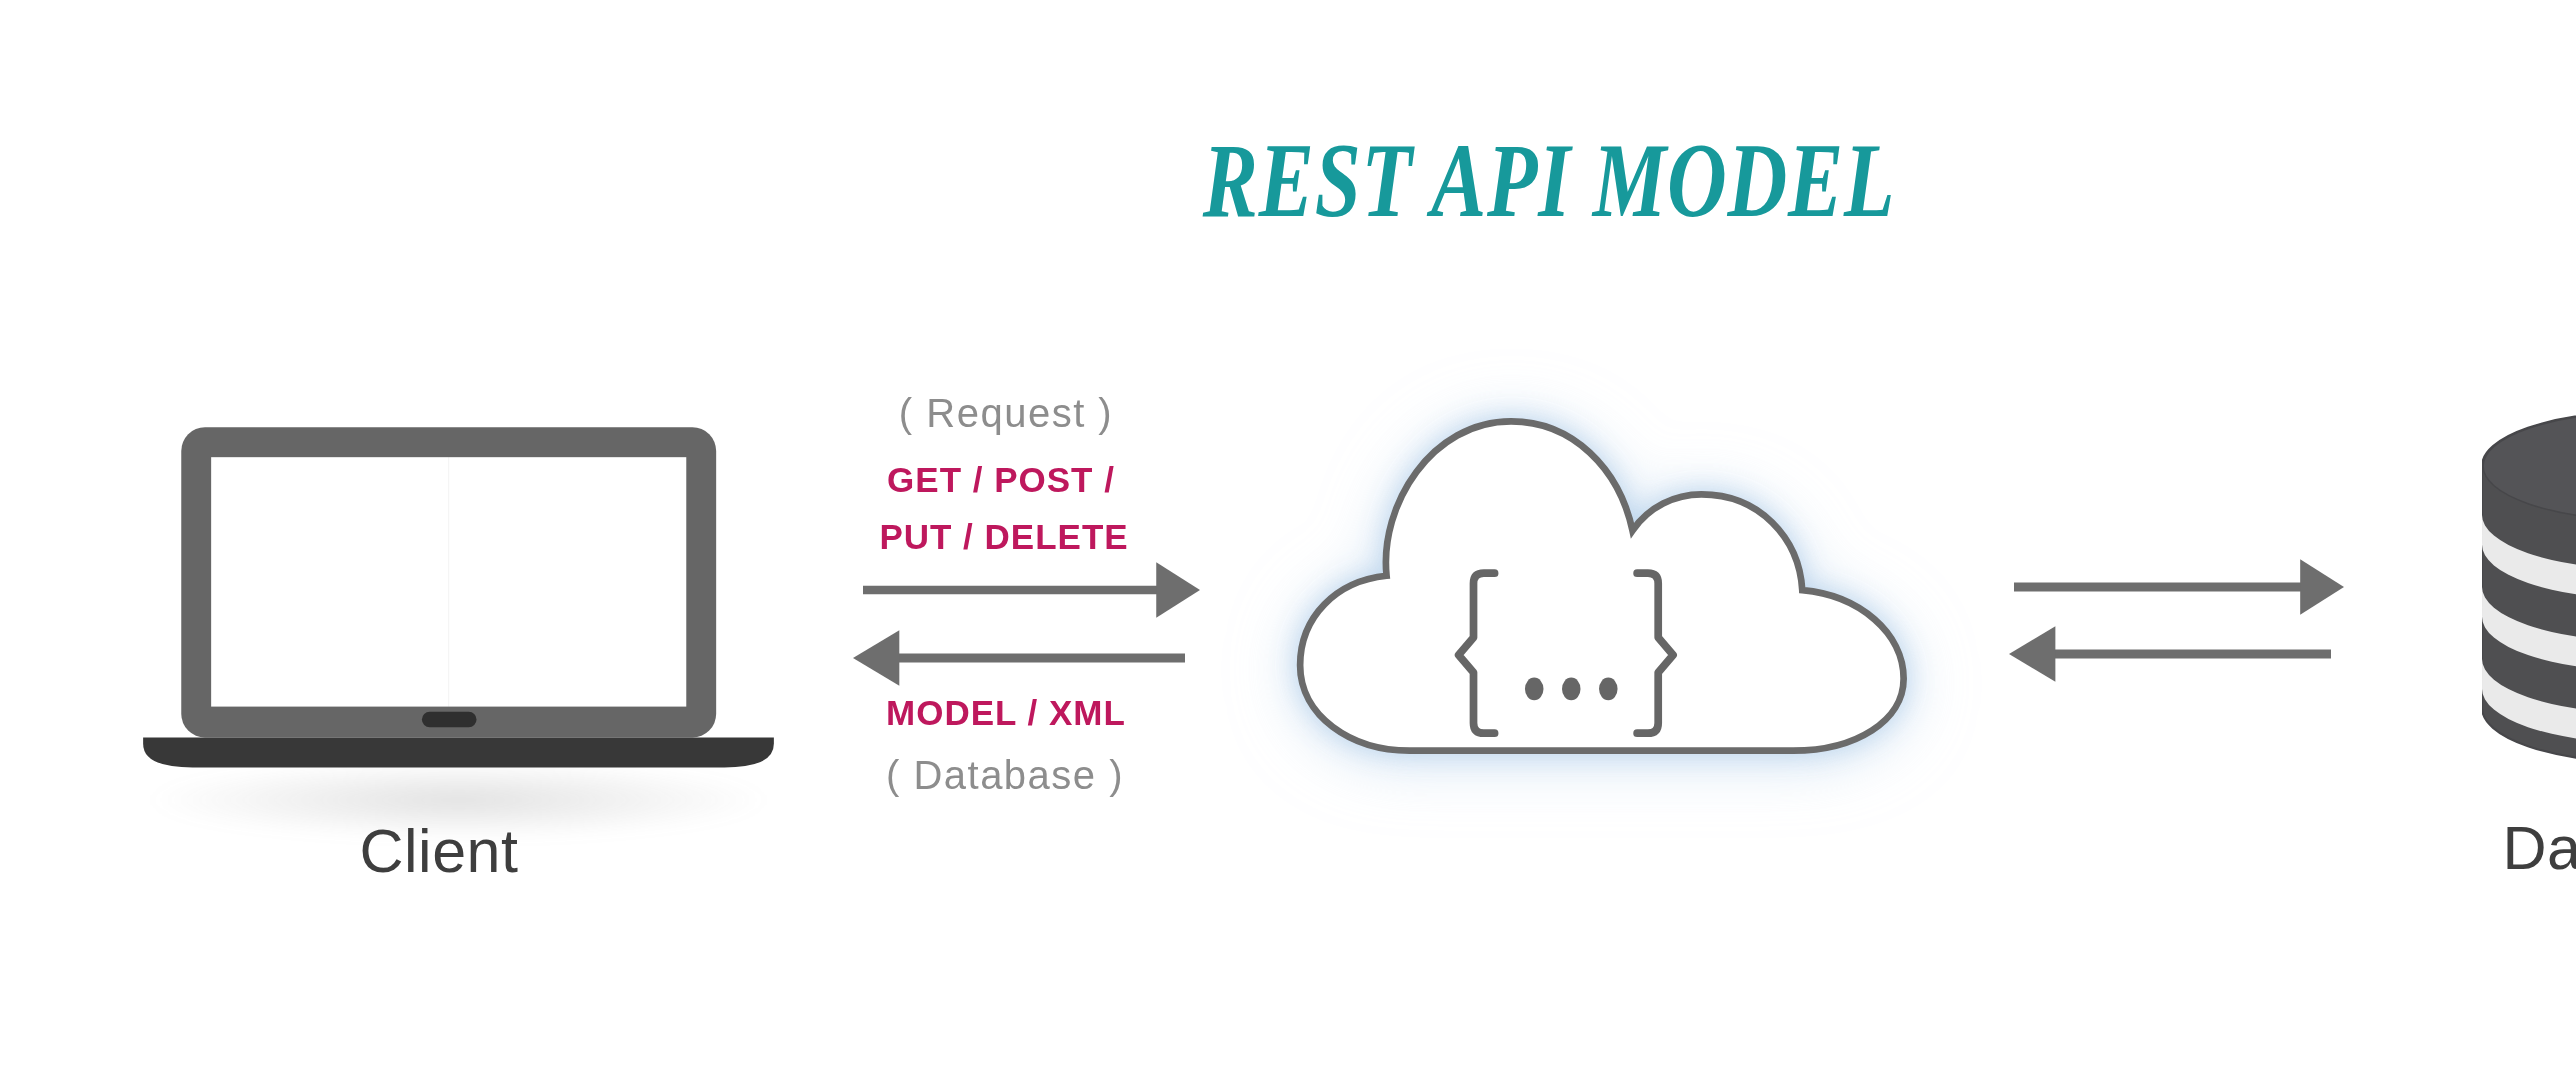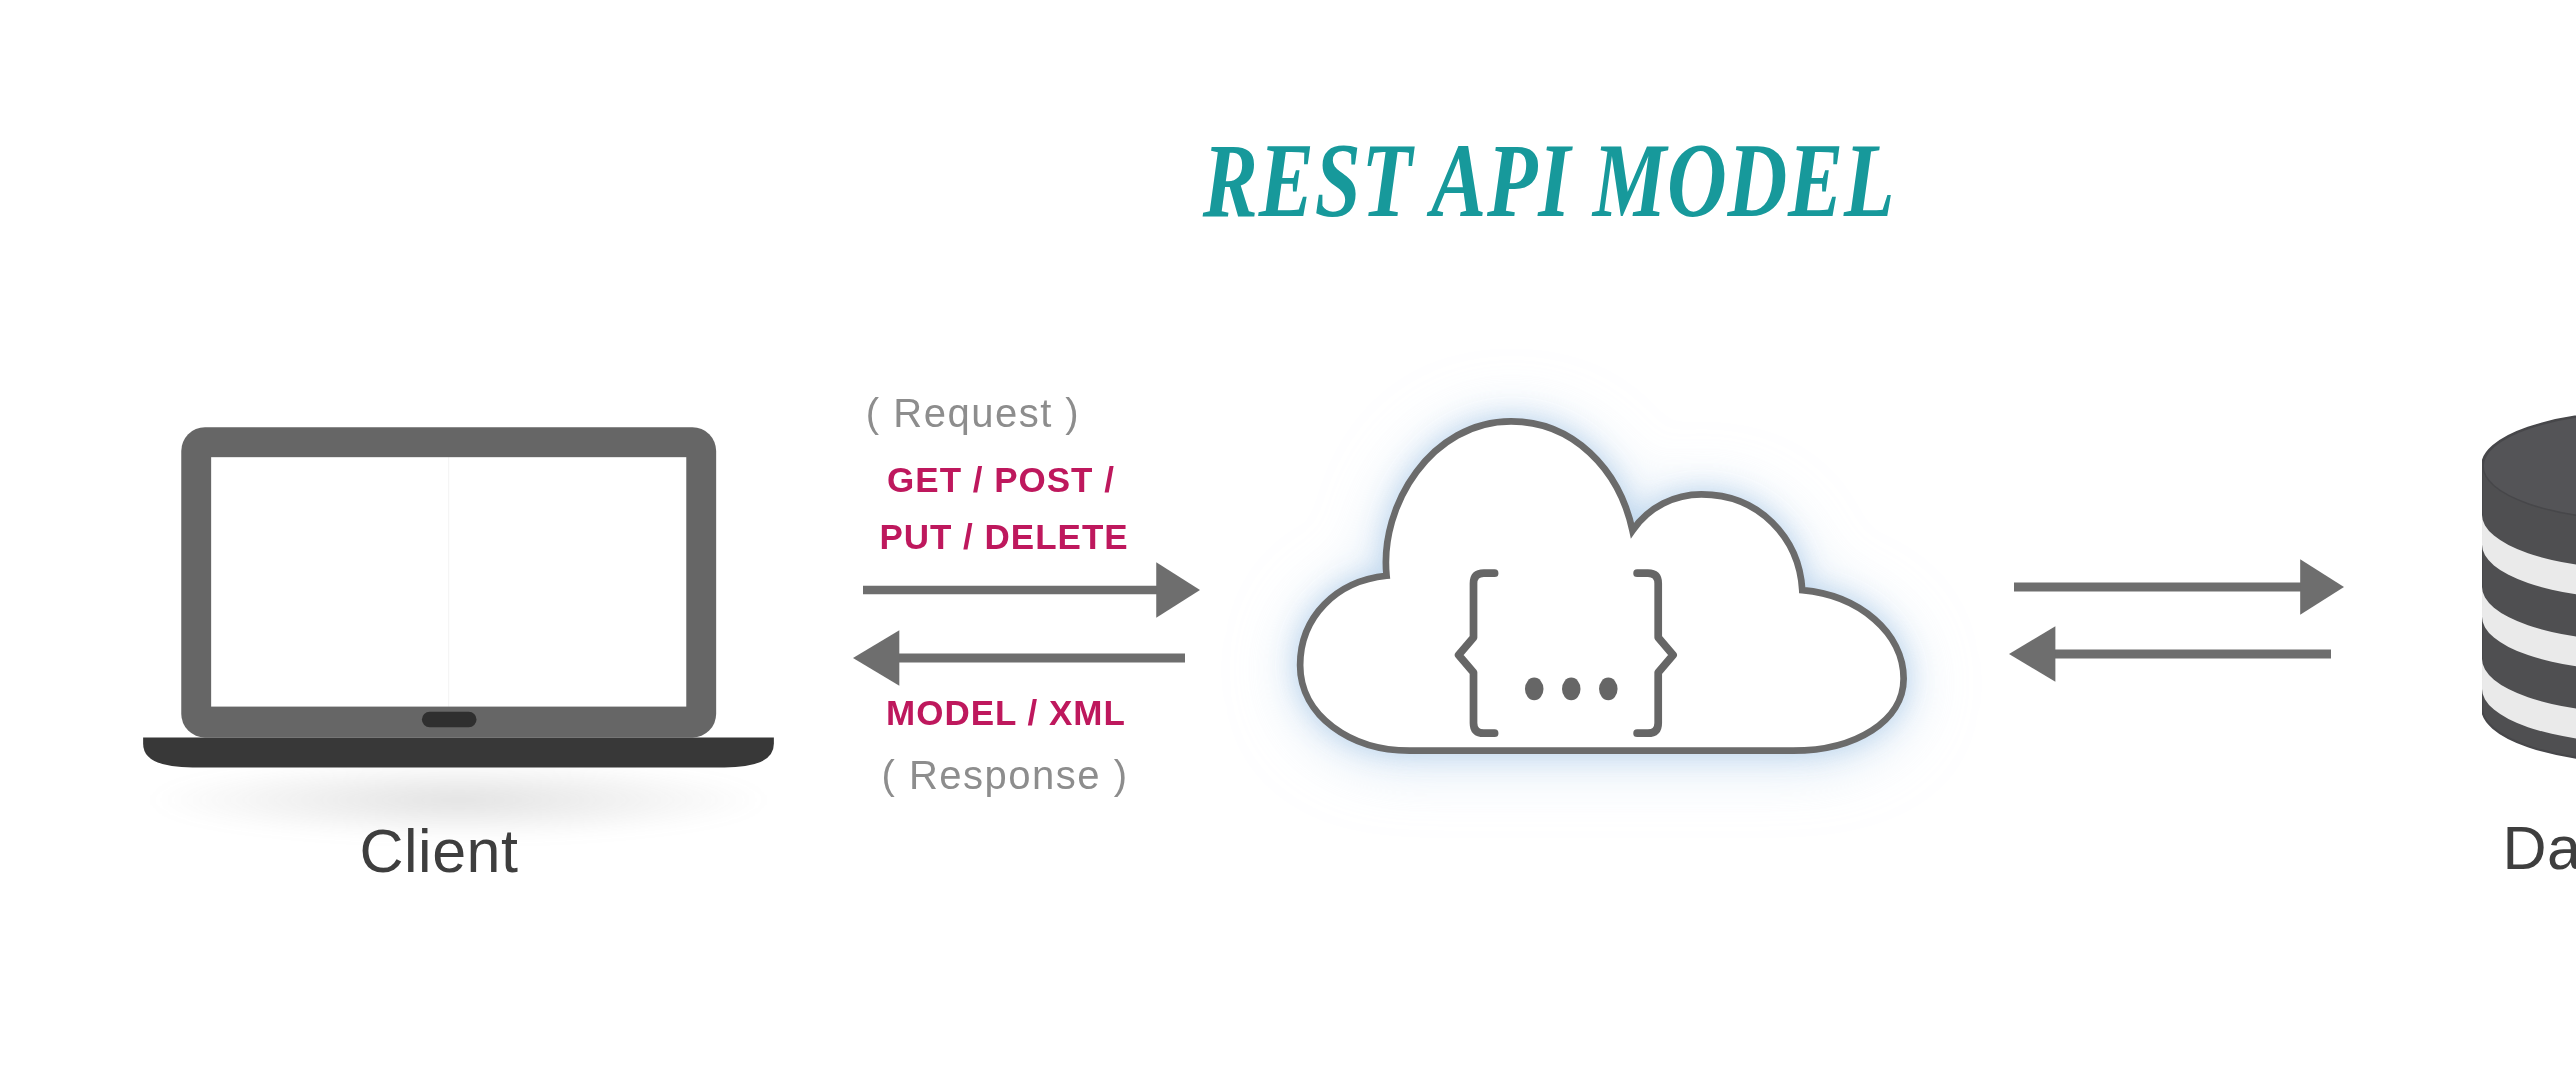--- a/index.html
+++ b/index.html
@@ -72,36 +72,36 @@
   <div class="abs laptop-shadow"></div>
 
   <svg class="abs" style="left:139px; top:422px;" width="639" height="361" viewBox="0 0 1240 700">
     <rect x="82" y="10" width="1038" height="602" rx="46" fill="#666666"></rect>
     <rect x="140" y="68" width="922" height="484" fill="#ffffff"></rect>
     <rect x="600" y="68" width="2" height="484" fill="rgba(0,0,0,0.05)"></rect>
     <rect x="549" y="562" width="106" height="30" rx="15" fill="#2f2f2f"></rect>
     <path d="M8 612 H1232 V624 Q1232 670 1136 670 H104 Q8 670 8 624 Z" fill="#383838"></path>
   </svg>
 
-  <div class="ctr annotation" style="left:973px; top:413px;text-align:right;">( Request )</div>
+  <div class="ctr annotation" style="left:1006px; top:413px;text-align:right;">( Request )</div>
   <div class="ctr methods" style="left:1001px; top:479px;">GET / POST /</div>
   <div class="ctr methods" style="left:1004px; top:536px;">PUT / DELETE</div>
 
   <svg class="abs" style="left:863px; top:559px;" width="337" height="62" viewBox="0 0 655 120">
     <line x1="0" y1="60" x2="575" y2="60" stroke="#6e6e6e" stroke-width="17"></line>
     <polygon points="570,6 570,114 655,60" fill="#6e6e6e"></polygon>
   </svg>
 
   <svg class="abs" style="left:853px; top:627px;" width="332" height="62" viewBox="0 0 645 120">
     <line x1="85" y1="60" x2="645" y2="60" stroke="#6e6e6e" stroke-width="17"></line>
     <polygon points="90,6 90,114 0,60" fill="#6e6e6e"></polygon>
   </svg>
 
   <div class="ctr methods" style="left:1006px; top:712px;">MODEL / XML</div>
-  <div class="ctr annotation" style="left:1005px; top:775px;">( Response )</div>
+  <div class="ctr annotation" style="left:1005px; top:775px;">( Database )</div>
 
   <svg class="abs cloud-svg" style="left:1278px; top:407px;" width="639" height="355" viewBox="0 0 1240 690">
     <path d="M 1000 668 L 255 668
              C 140 668 42 600 42 502
              C 42 408 112 338 210 328
              C 196 190 298 28 452 28
              C 572 28 662 120 688 240
              C 720 194 770 170 822 170
              C 934 170 1012 254 1018 356
              C 1130 366 1215 440 1215 528

